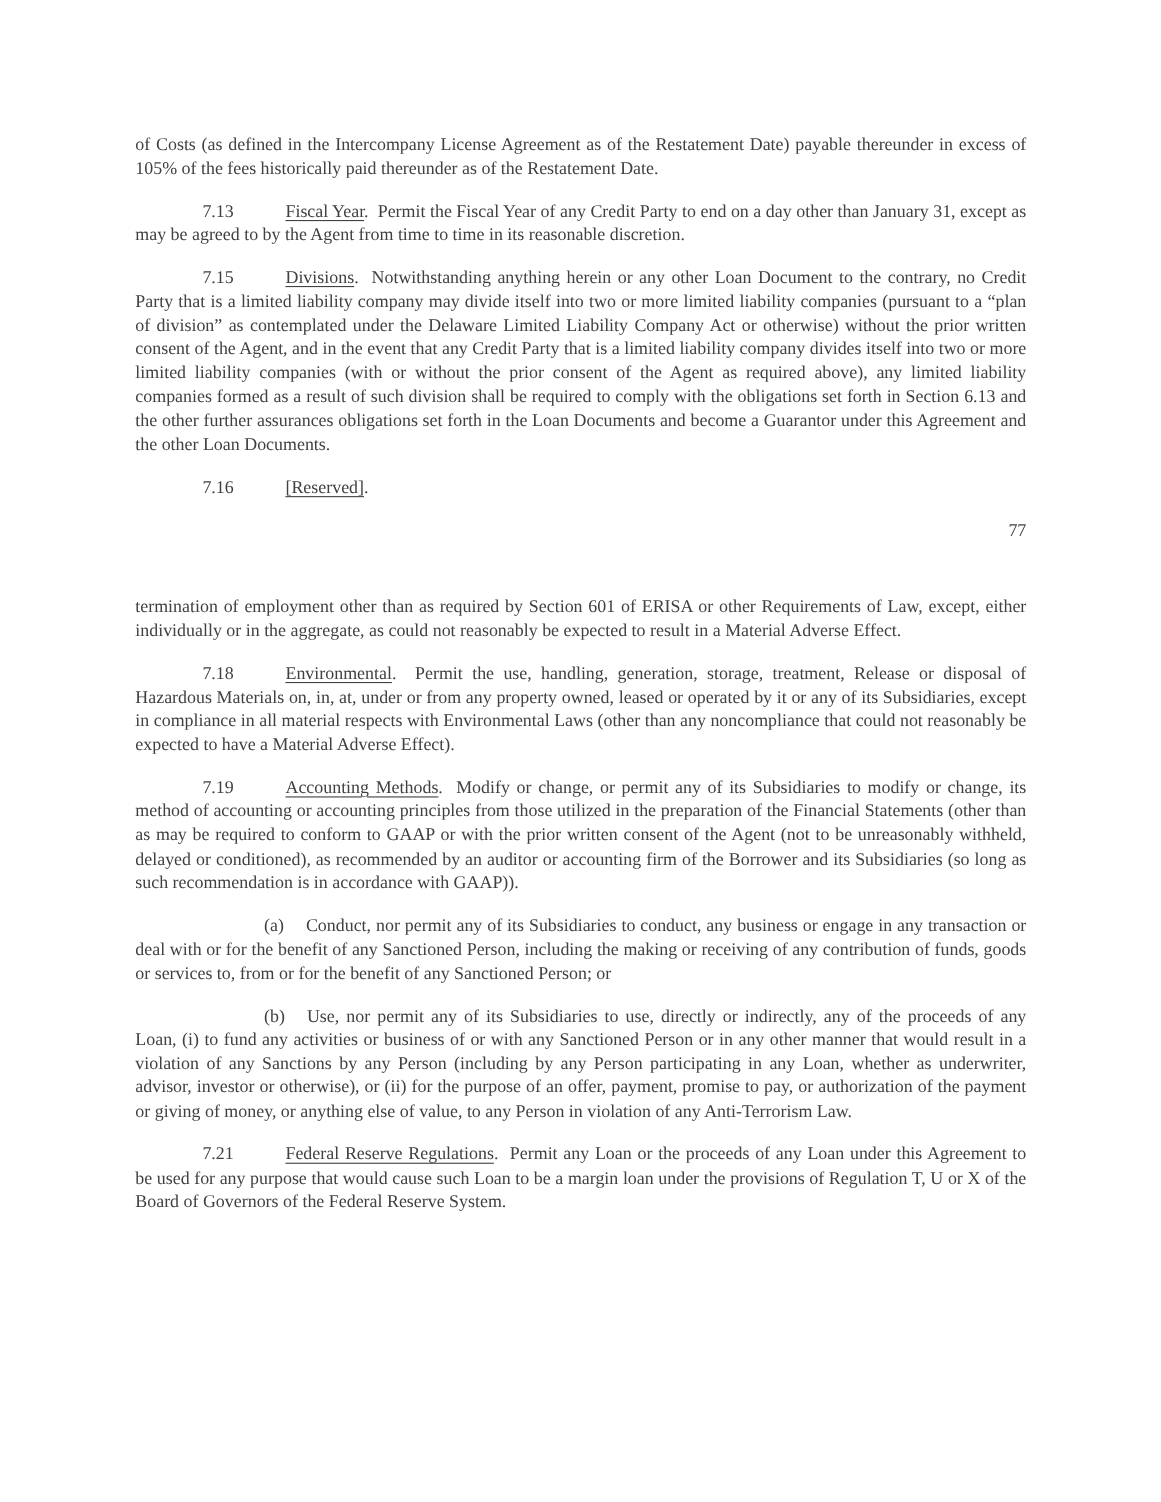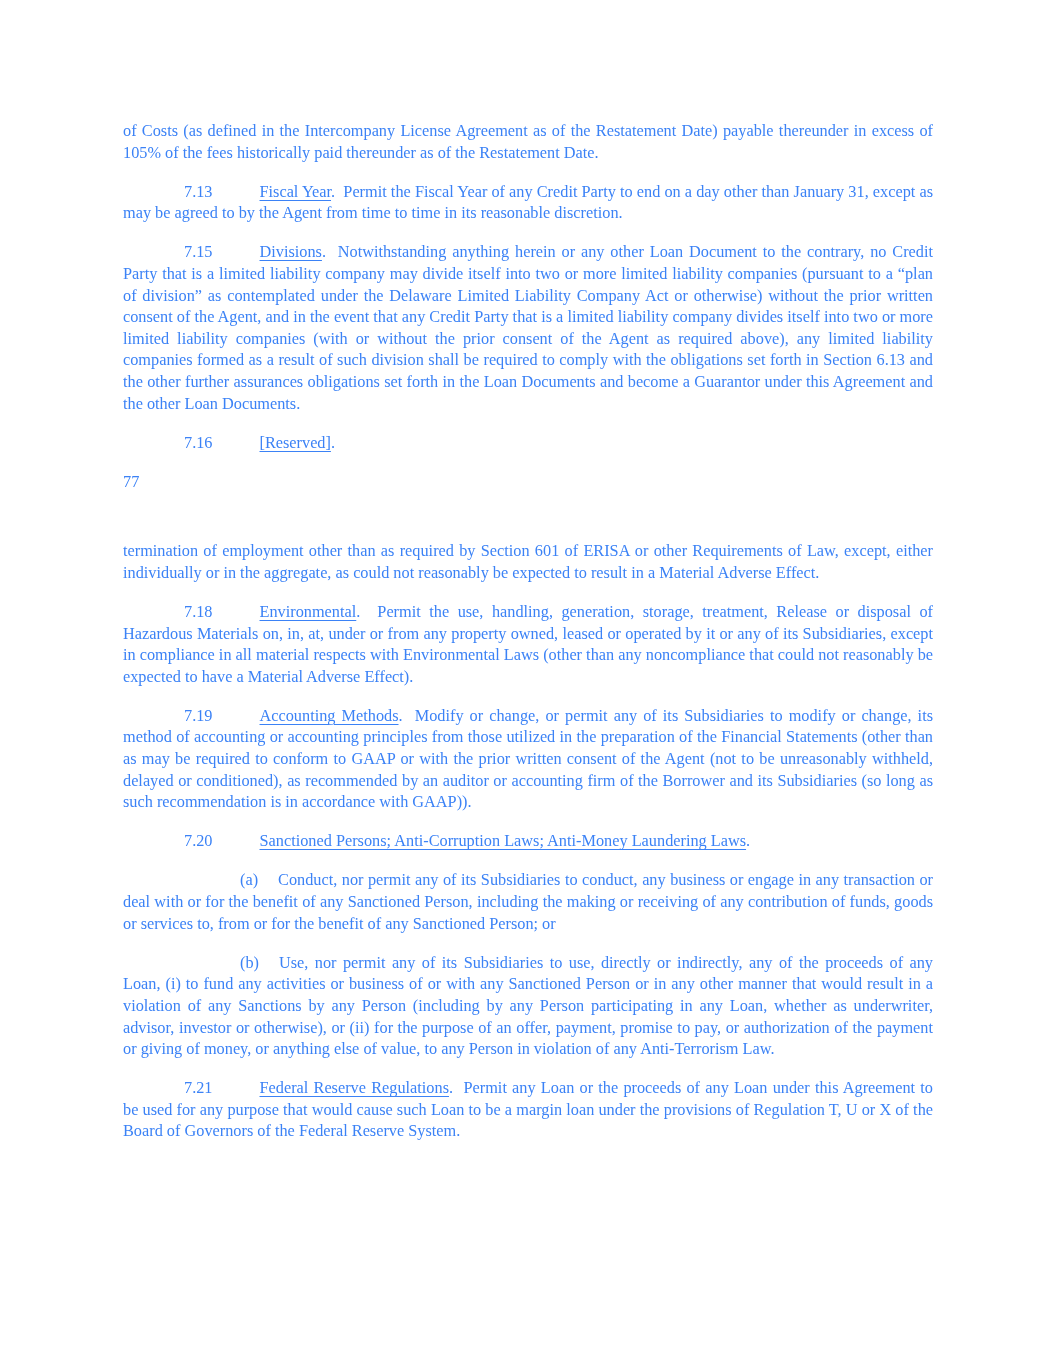--- a/index.html
+++ b/index.html
@@ -7,21 +7,21 @@
     padding: 0;
     background: #ffffff;
   }
   .page {
     position: relative;
     box-sizing: border-box;
     width: 1055px;
     height: 1365px;
     padding: 120px 122px 0 123px;
     background: #ffffff;
-    color: #3b82f6;
+    color: #404040;
     font-family: "Liberation Serif", "DejaVu Serif", serif;
     font-size: 16.3px;
     line-height: 21.6px;
     text-align: justify;
     overflow: hidden;
   }
   .para {
     margin: 17.5px 0 0 0;
   }
   .page > .para:first-of-type {
@@ -33,21 +33,21 @@
   .sec-heading {
     text-decoration: underline;
     text-decoration-thickness: 1px;
     text-underline-offset: 2.5px;
     margin-left: 33px;
   }
   .tab  { display: inline-block; width: 14px; }
   .tab2 { display: inline-block; width: 20px; }
   .page-number {
     margin: 17.5px 0 0 0;
-    text-align: left;
+    text-align: right;
     text-indent: 0;
   }
 </style>
 </head>
 <body>
 
 <div class="page">
 
   <p class="para cont">of Costs (as defined in the Intercompany License Agreement as of the Restatement Date) payable thereunder in excess of 105% of the fees historically paid thereunder as of the Restatement Date.</p>
 
@@ -60,21 +60,20 @@
 
 
   <div class="page-number">77</div>
 
   <p class="para cont">termination of employment other than as required by Section 601 of ERISA or other Requirements of Law, except, either individually or in the aggregate, as could not reasonably be expected to result in a Material Adverse Effect.</p>
 
   <p class="para section"><span class="sec-num">7.18</span><span class="tab"></span><span class="sec-heading">Environmental</span><span class="sec-body">.&nbsp; Permit the use, handling, generation, storage, treatment, Release or disposal of Hazardous Materials on, in, at, under or from any property owned, leased or operated by it or any of its Subsidiaries, except in compliance in all material respects with Environmental Laws (other than any noncompliance that could not reasonably be expected to have a Material Adverse Effect).</span></p>
 
   <p class="para section"><span class="sec-num">7.19</span><span class="tab"></span><span class="sec-heading">Accounting Methods</span><span class="sec-body">.&nbsp; Modify or change, or permit any of its Subsidiaries to modify or change, its method of accounting or accounting principles from those utilized in the preparation of the Financial Statements (other than as may be required to conform to GAAP or with the prior written consent of the Agent (not to be unreasonably withheld, delayed or conditioned), as recommended by an auditor or accounting firm of the Borrower and its Subsidiaries (so long as such recommendation is in accordance with GAAP)).</span></p>
 
-  <p class="para section"><span class="sec-num">7.20</span><span class="tab"></span><span class="sec-heading">Sanctioned Persons; Anti-Corruption Laws; Anti-Money Laundering Laws</span><span class="sec-body">.</span></p>
 
   <p class="para subsection"><span class="sub-label">(a)</span><span class="tab2"></span><span class="sub-body">Conduct, nor permit any of its Subsidiaries to conduct, any business or engage in any transaction or deal with or for the benefit of any Sanctioned Person, including the making or receiving of any contribution of funds, goods or services to, from or for the benefit of any Sanctioned Person; or</span></p>
 
   <p class="para subsection"><span class="sub-label">(b)</span><span class="tab2"></span><span class="sub-body">Use, nor permit any of its Subsidiaries to use, directly or indirectly, any of the proceeds of any Loan, (i) to fund any activities or business of or with any Sanctioned Person or in any other manner that would result in a violation of any Sanctions by any Person (including by any Person participating in any Loan, whether as underwriter, advisor, investor or otherwise), or (ii) for the purpose of an offer, payment, promise to pay, or authorization of the payment or giving of money, or anything else of value, to any Person in violation of any Anti-Terrorism Law.</span></p>
 
   <p class="para section"><span class="sec-num">7.21</span><span class="tab"></span><span class="sec-heading">Federal Reserve Regulations</span><span class="sec-body">.&nbsp; Permit any Loan or the proceeds of any Loan under this Agreement to be used for any purpose that would cause such Loan to be a margin loan under the provisions of Regulation T, U or X of the Board of Governors of the Federal Reserve System.</span></p>
 
 </div>
 
 </body></html>

